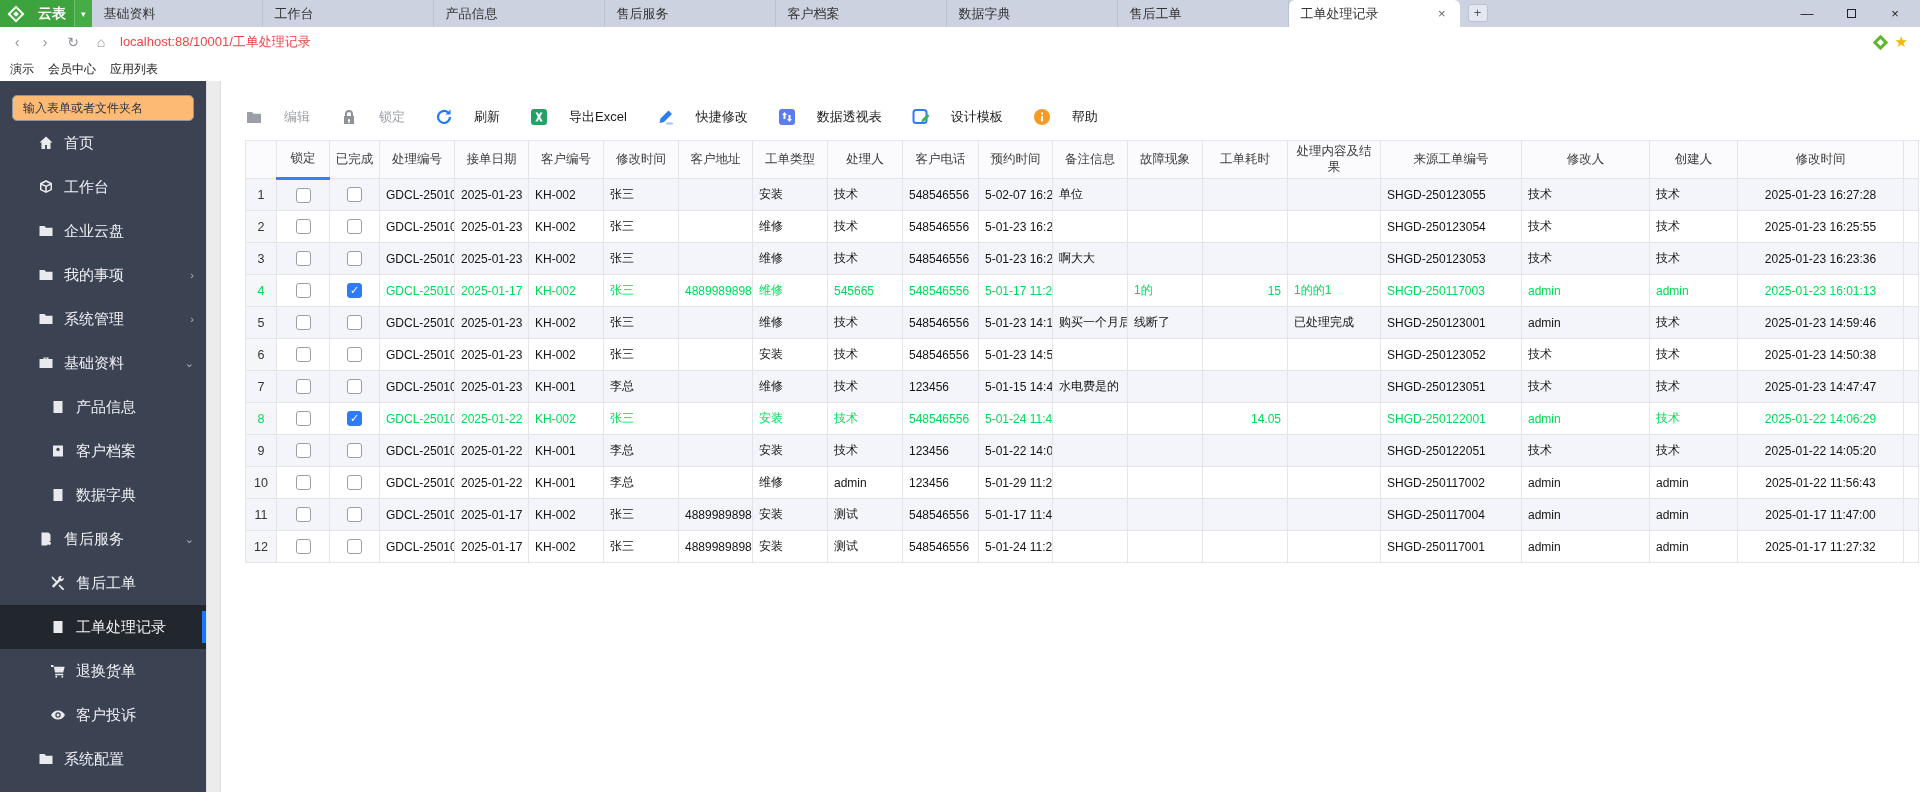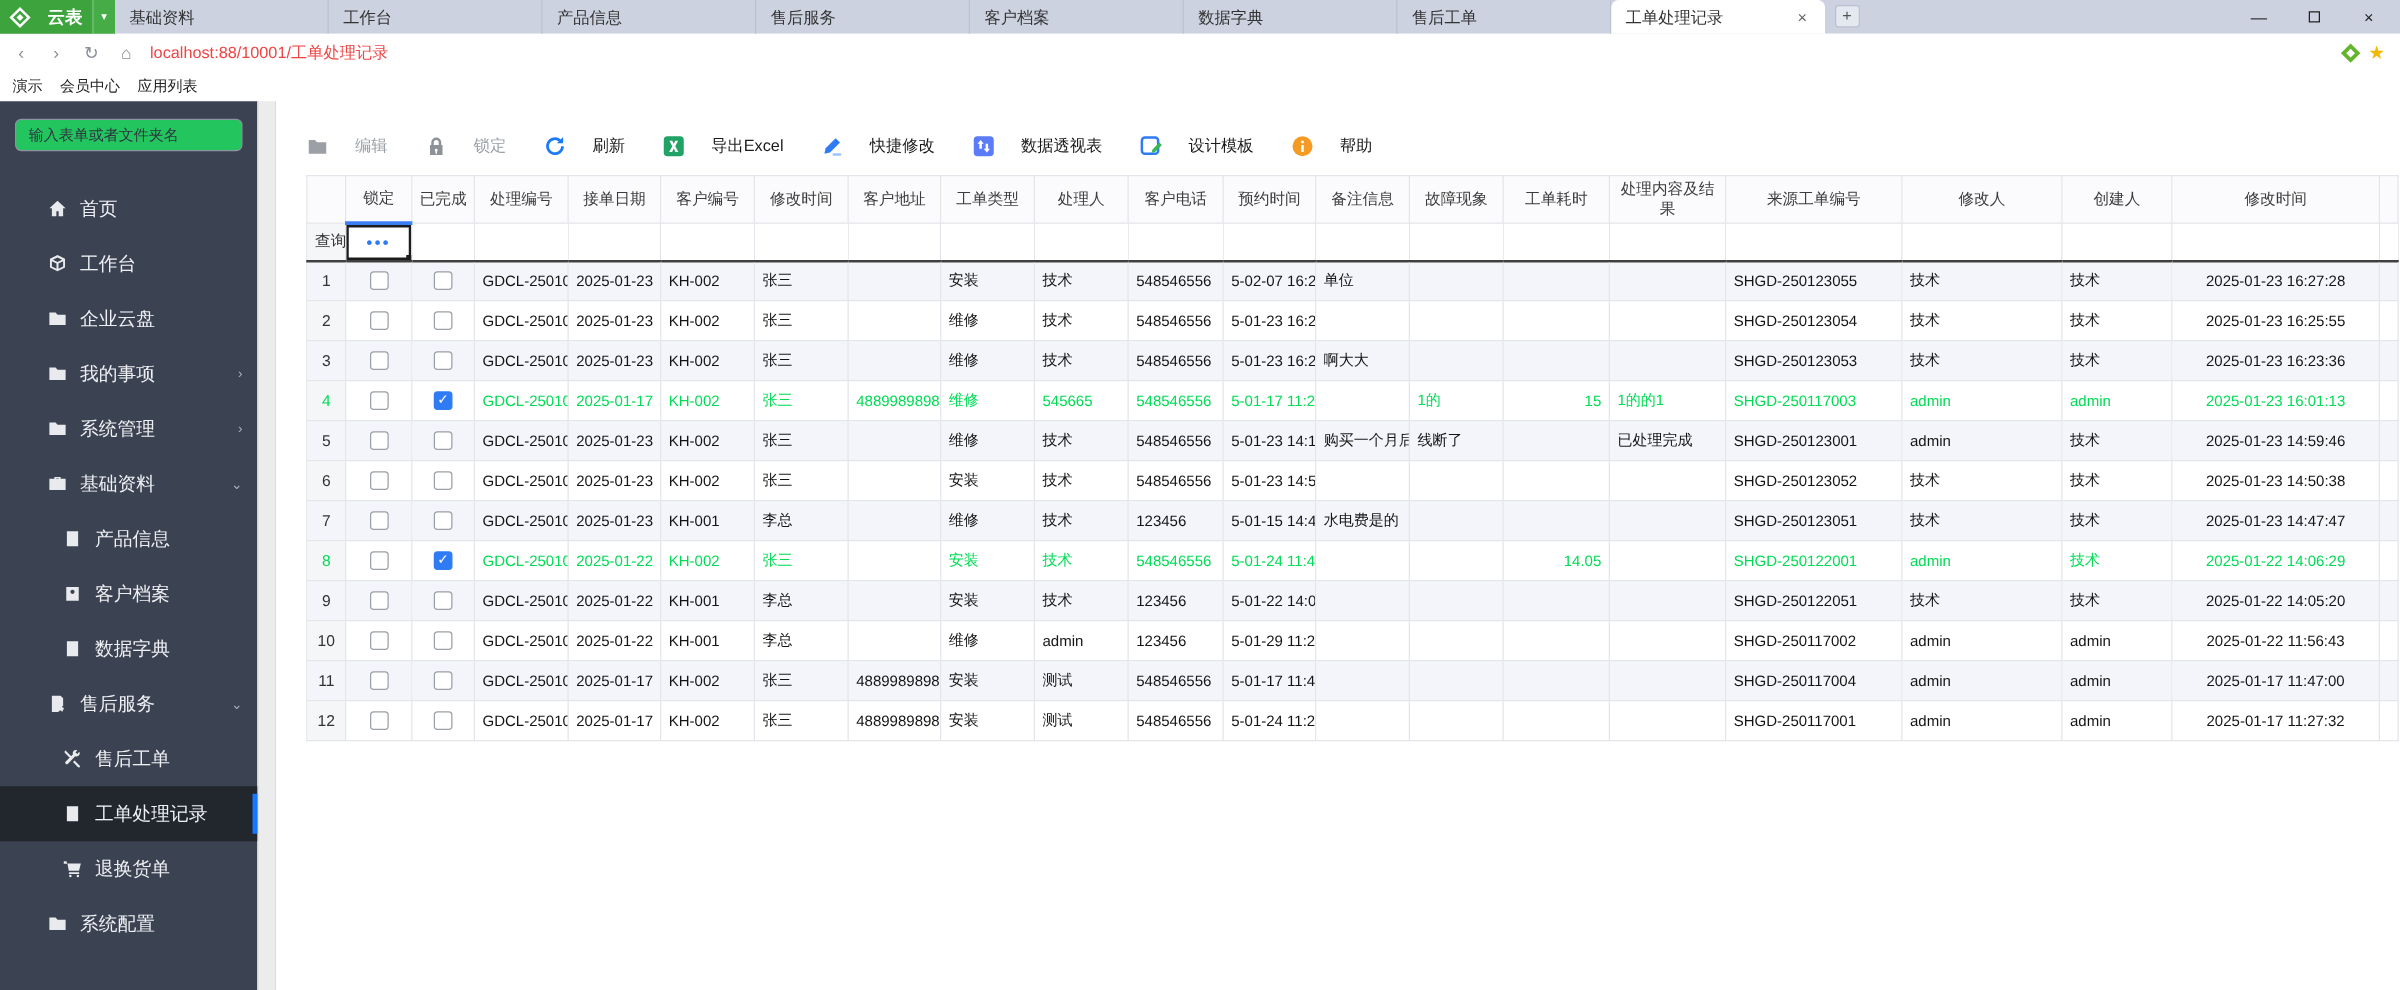--- a/index.html
+++ b/index.html
@@ -33,21 +33,21 @@
   
   .menubar { height:24px; background:#fff; display:flex; align-items:center; gap:14px; padding:0 10px; font-size:12px; color:#222; }
 
   
   .page { display:flex; height:711px; }
   .sidebar { width:206px; background:#3b4251; color:#eef0f4; flex:none; overflow:hidden; }
   .scrollstrip { width:15px; background:#ececec; border-left:1px solid #ddd; border-right:1px solid #ddd; flex:none; }
   .content { flex:1; background:#fff; overflow:hidden; }
 
   
-  .search { margin:14px 12px 24px 12px; height:26px; background:#22c55e; border:1px solid #8d93a1; border-radius:5px; display:flex; align-items:center; padding:0 10px; }
+  .search { margin:14px 12px 0 12px; height:26px; background:#fdba74; border:1px solid #8d93a1; border-radius:5px; display:flex; align-items:center; padding:0 10px; }
   .search span { font-size:12px; color:#2e3440; }
   .nav-item { height:44px; display:flex; align-items:center; gap:10px; padding:0 12px 0 38px; font-size:15px; cursor:pointer; position:relative; }
   .nav-item.lvl2 { padding-left:50px; }
   .nav-item.active { background:#22262d; }
   .nav-item.active::after { content:""; position:absolute; right:0; top:6px; bottom:6px; width:4px; background:#1677ff; }
   .nav-item .ic { width:16px; height:16px; flex:none; display:flex; align-items:center; justify-content:center; }
   .nav-item .ic svg { width:16px; height:16px; fill:#e8eaee; }
   .nav-item .chev { margin-left:auto; font-size:11px; color:#aeb3bd; }
 
   
@@ -248,20 +248,28 @@
           </span>
           <span>工单处理记录</span>
         </div>
         <div class="nav-item lvl2">
           <span class="ic">
             <svg viewBox="0 0 16 16">
               <path d="M1 2h2.2l.5 1.8h11L13.2 9.6H5L4 4H1Zm4.3 8.8h8v1.4H5Zm1 2a1 1 0 1 0 0 2 1 1 0 0 0 0-2Zm6 0a1 1 0 1 0 0 2 1 1 0 0 0 0-2Z"></path>
             </svg>
           </span>
           <span>退换货单</span>
+        </div>
+        <div class="nav-item lvl2">
+          <span class="ic">
+            <svg viewBox="0 0 16 16">
+              <path d="M8 3.5q4.5 0 7 4.5-2.5 4.5-7 4.5T1 8q2.5-4.5 7-4.5Zm0 1.8A2.7 2.7 0 1 0 8 10.7 2.7 2.7 0 0 0 8 5.3Zm0 1.2a1.5 1.5 0 1 1 0 3 1.5 1.5 0 0 1 0-3Z"></path>
+            </svg>
+          </span>
+          <span>客户投诉</span>
         </div>
         <div class="nav-item">
           <span class="ic">
             <svg viewBox="0 0 16 16">
               <path d="M1.5 3h5l1.5 1.7h6.5V13h-13Z"></path>
             </svg>
           </span>
           <span>系统配置</span>
         </div>
       </div>
@@ -384,47 +392,20 @@
               <th>工单耗时</th>
               <th>处理内容及结果</th>
               <th>来源工单编号</th>
               <th>修改人</th>
               <th>创建人</th>
               <th>修改时间</th>
               <th></th>
             </tr>
           </thead>
         <tbody id="grid-body">
-            <tr class="qrow">
-              <td class="qlabel">查询</td>
-              <td>
-                <div class="focusbox">
-                  <span class="dots">•••</span>
-                </div>
-              </td>
-              <td></td>
-              <td></td>
-              <td></td>
-              <td></td>
-              <td></td>
-              <td></td>
-              <td></td>
-              <td></td>
-              <td></td>
-              <td></td>
-              <td></td>
-              <td></td>
-              <td></td>
-              <td></td>
-              <td></td>
-              <td></td>
-              <td></td>
-              <td></td>
-              <td></td>
-            </tr>
             <tr class="odd">
               <td class="num">1</td>
               <td class="cbcell"><span class="cb"></span></td>
               <td class="cbcell"><span class="cb"></span></td>
               <td>GDCL-2501012</td>
               <td>2025-01-23</td>
               <td>KH-002</td>
               <td>张三</td>
               <td></td>
               <td>安装</td>

